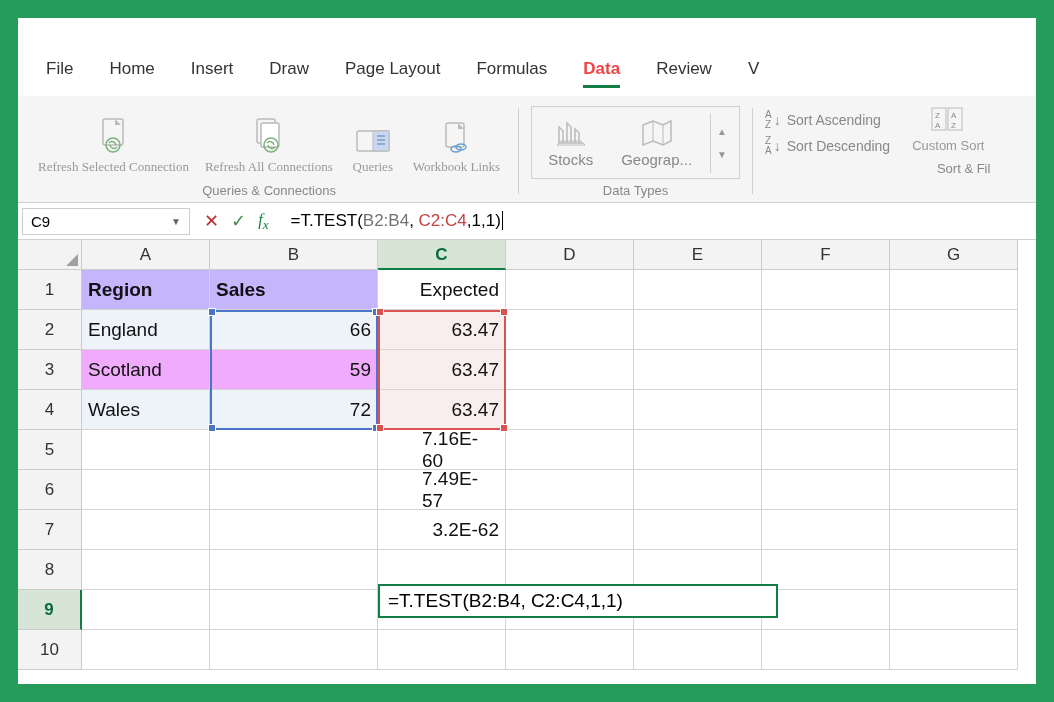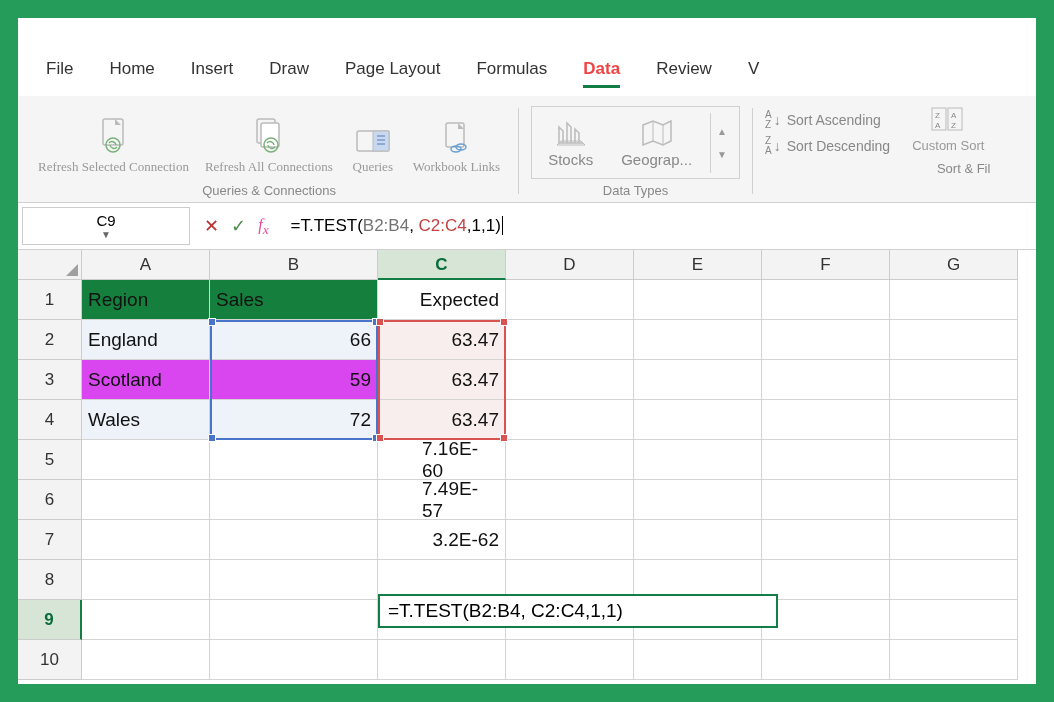--- a/index.html
+++ b/index.html
@@ -25,45 +25,45 @@
 .dt-btn svg { margin-bottom: 4px; }
 .dt-more { display: flex; flex-direction: column; justify-content: center; gap: 12px; padding: 0 6px; border-left: 1px solid #d0d0d0; height: 60px; }
 .dt-more-arrow { color: #999; font-size: 10px; cursor: pointer; }
 
 .sort-list { display: flex; flex-direction: column; gap: 6px; padding-top: 8px; }
 .sort-item { display: flex; align-items: center; gap: 6px; font-size: 14px; color: #888; cursor: pointer; }
 .sort-az { font-size: 10px; line-height: 10px; color: #888; }
 
 
 .fbar { display: flex; align-items: center; border-bottom: 1px solid #d0d0d0; padding: 4px 4px; gap: 8px; }
-.namebox { width: 168px; border: 1px solid #ccc; padding: 4px 8px; font-size: 15px; display: flex; justify-content: space-between; align-items: center; flex-direction: column; }
+.namebox { width: 168px; border: 1px solid #ccc; padding: 4px 8px; font-size: 15px; display: flex; justify-content: space-between; align-items: center; }
 .namebox-arrow { font-size: 10px; color: #666; }
 .fbar-btns { display: flex; gap: 12px; align-items: center; padding: 0 6px; }
-.fbar-btn { cursor: pointer; font-size: 18px; color: #ec4899; }
+.fbar-btn { cursor: pointer; font-size: 18px; color: #15803d; }
 .fbar-btn.cancel { color: #c13030; }
 .fbar-btn.enter { color: #4a8a4a; }
 .formula-input { flex: 1; padding: 4px 8px; font-size: 17px; border: none; outline: none; }
 
 
 .grid-area { flex: 1; overflow: hidden; position: relative; }
 .corner { position: absolute; left: 0; top: 0; width: 64px; height: 30px; background: #f3f3f3; border-right: 1px solid #ccc; border-bottom: 1px solid #ccc; }
 .corner::after { content: ''; position: absolute; right: 3px; bottom: 3px; border-right: 12px solid #a0a0a0; border-top: 12px solid transparent; }
 .col-headers { position: absolute; left: 64px; top: 0; right: 0; height: 30px; display: flex; }
 .col-h { width: 128px; background: #f3f3f3; border-right: 1px solid #ccc; border-bottom: 1px solid #ccc; text-align: center; line-height: 30px; font-size: 17px; color: #333; }
 .col-h.active { background: #d6e5d6; color: #0a6b3a; font-weight: 600; border-bottom: 2px solid #127d44; }
 .row-headers { position: absolute; left: 0; top: 30px; width: 64px; }
 .row-h { height: 40px; background: #f3f3f3; border-right: 1px solid #ccc; border-bottom: 1px solid #ccc; text-align: center; line-height: 40px; font-size: 17px; color: #333; }
 .row-h.active { background: #d6e5d6; color: #0a6b3a; font-weight: 600; border-right: 2px solid #127d44; }
 .cells { position: absolute; left: 64px; top: 30px; right: 0; }
 .row { display: flex; height: 40px; }
 .cell { width: 128px; border-right: 1px solid #d4d4d4; border-bottom: 1px solid #d4d4d4; padding: 0 6px; display: flex; align-items: center; font-size: 19px; color: #111; }
-.cell.bold { font-weight: 400; background: #15803d; }
+.cell.bold { font-weight: 700; background: #c4b5fd; }
 .cell.num { justify-content: flex-end; padding-left: 44px; }
 .cell.band1 { background: #eef2f9; }
-.cell.band2 { background: #d946ef; text-align: right; }
+.cell.band2 { background: #f0abfc; text-align: right; }
 .cell.pink { background: #f9eeee; }
 
 
 .sel-blue { position: absolute; border: 2px solid #4a74c9; pointer-events: none; }
 .sel-blue .handle { position: absolute; width: 8px; height: 8px; background: #4a74c9; border: 1px solid #fff; }
 .sel-red { position: absolute; border: 2px solid #d95353; pointer-events: none; }
 .sel-red .handle { position: absolute; width: 8px; height: 8px; background: #d95353; border: 1px solid #fff; }
 
 .formula-overlay { position: absolute; border: 2px solid #127d44; background: #fff; font-size: 19px; padding: 4px 8px; }
 

